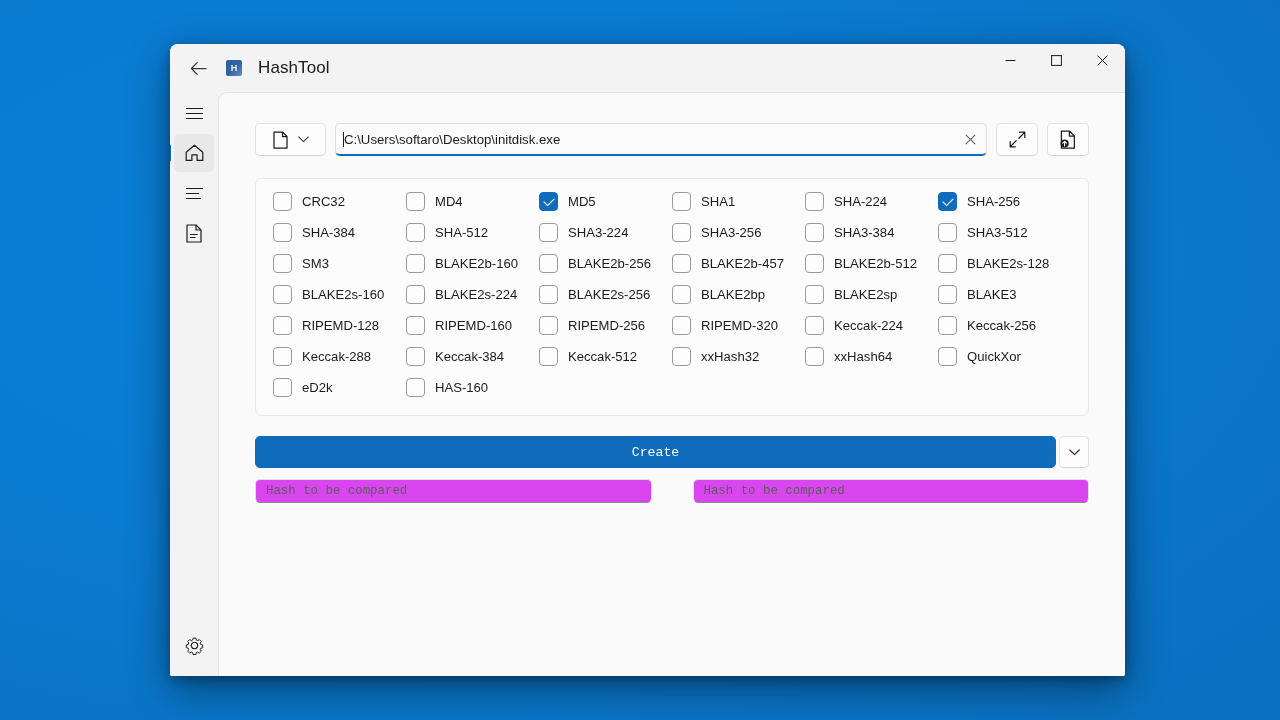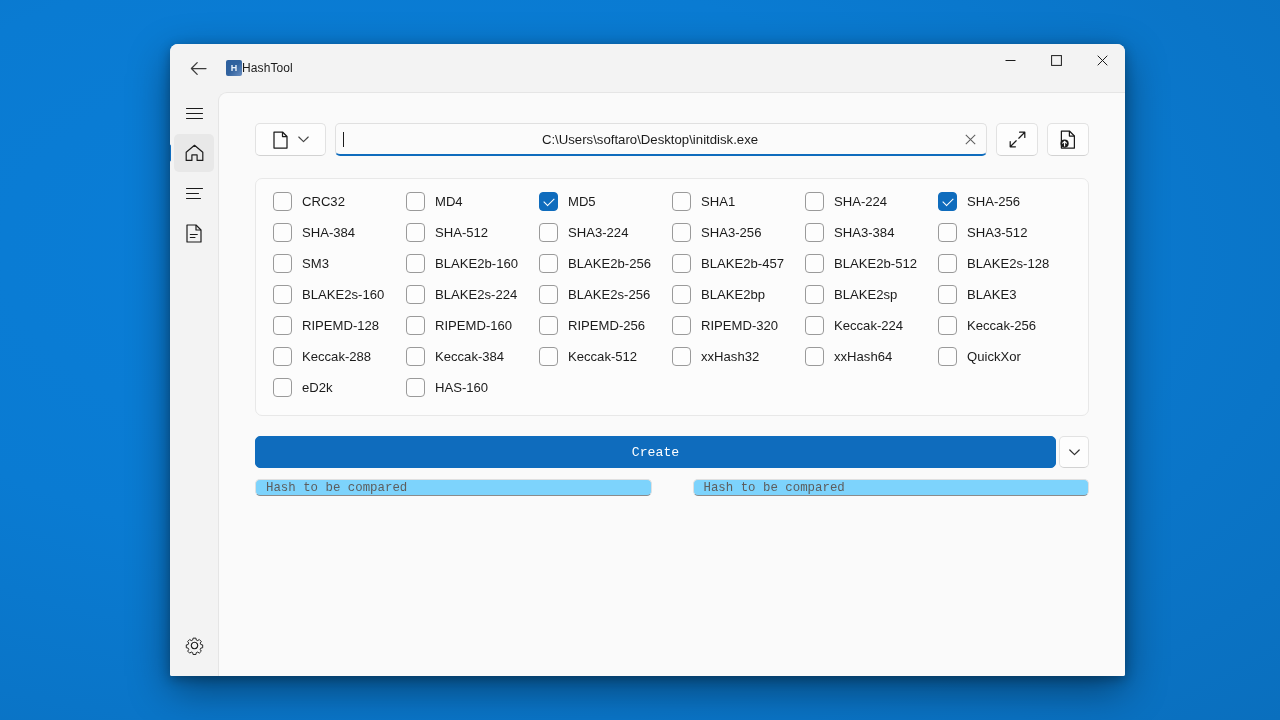--- a/index.html
+++ b/index.html
@@ -57,21 +57,22 @@
   .app-icon {
     width: 16px; height: 16px;
     margin-left: 9px;
     border-radius: 2px;
     background: linear-gradient(135deg, #2b5f9e 0%, #31629e 50%, #6b8fc2 100%);
     display: flex; align-items: center; justify-content: center;
     font-size: 9px; font-weight: bold; color: #eaf1fa;
     line-height: 1;
   }
   .app-title {
-    font-size: 12px;
+    margin-left: 16px;
+    font-size: 17px;
     color: #1b1b1b;
     letter-spacing: 0.1px;
   }
   .winctrls {
     margin-left: auto;
     display: flex;
     height: 48px;
     align-self: flex-start;
   }
   .winctrl {
@@ -140,21 +141,20 @@
     margin: 38px 0 0 36px;
     letter-spacing: -0.2px;
   }
 
   
   .path-row {
     display: flex;
     align-items: center;
     gap: 9px;
     margin: 30px 36px 0 36px;
-    text-align: center;
   }
   .split-btn {
     height: 33px;
     min-width: 71px;
     background: #fdfdfd;
     border: 1px solid #e2e2e2;
     border-bottom-color: #d2d2d2;
     border-radius: 5px;
     display: flex;
     align-items: center;
@@ -295,22 +295,22 @@
   }
 
   
   .compare-row {
     margin: 11px 36px 0 36px;
     display: flex;
     gap: 41px;
   }
   .compare-field {
     flex: 1;
-    height: 17px;
-    background: #7dd3fc;
+    height: 24px;
+    background: #d946ef;
     border: 1px solid #e0e0e0;
     border-bottom: 1.6px solid #8b8b8b;
     border-radius: 5px;
     display: flex;
     align-items: center;
     padding: 0 10px;
     min-width: 0;
   }
   .compare-field input {
     border: none;

